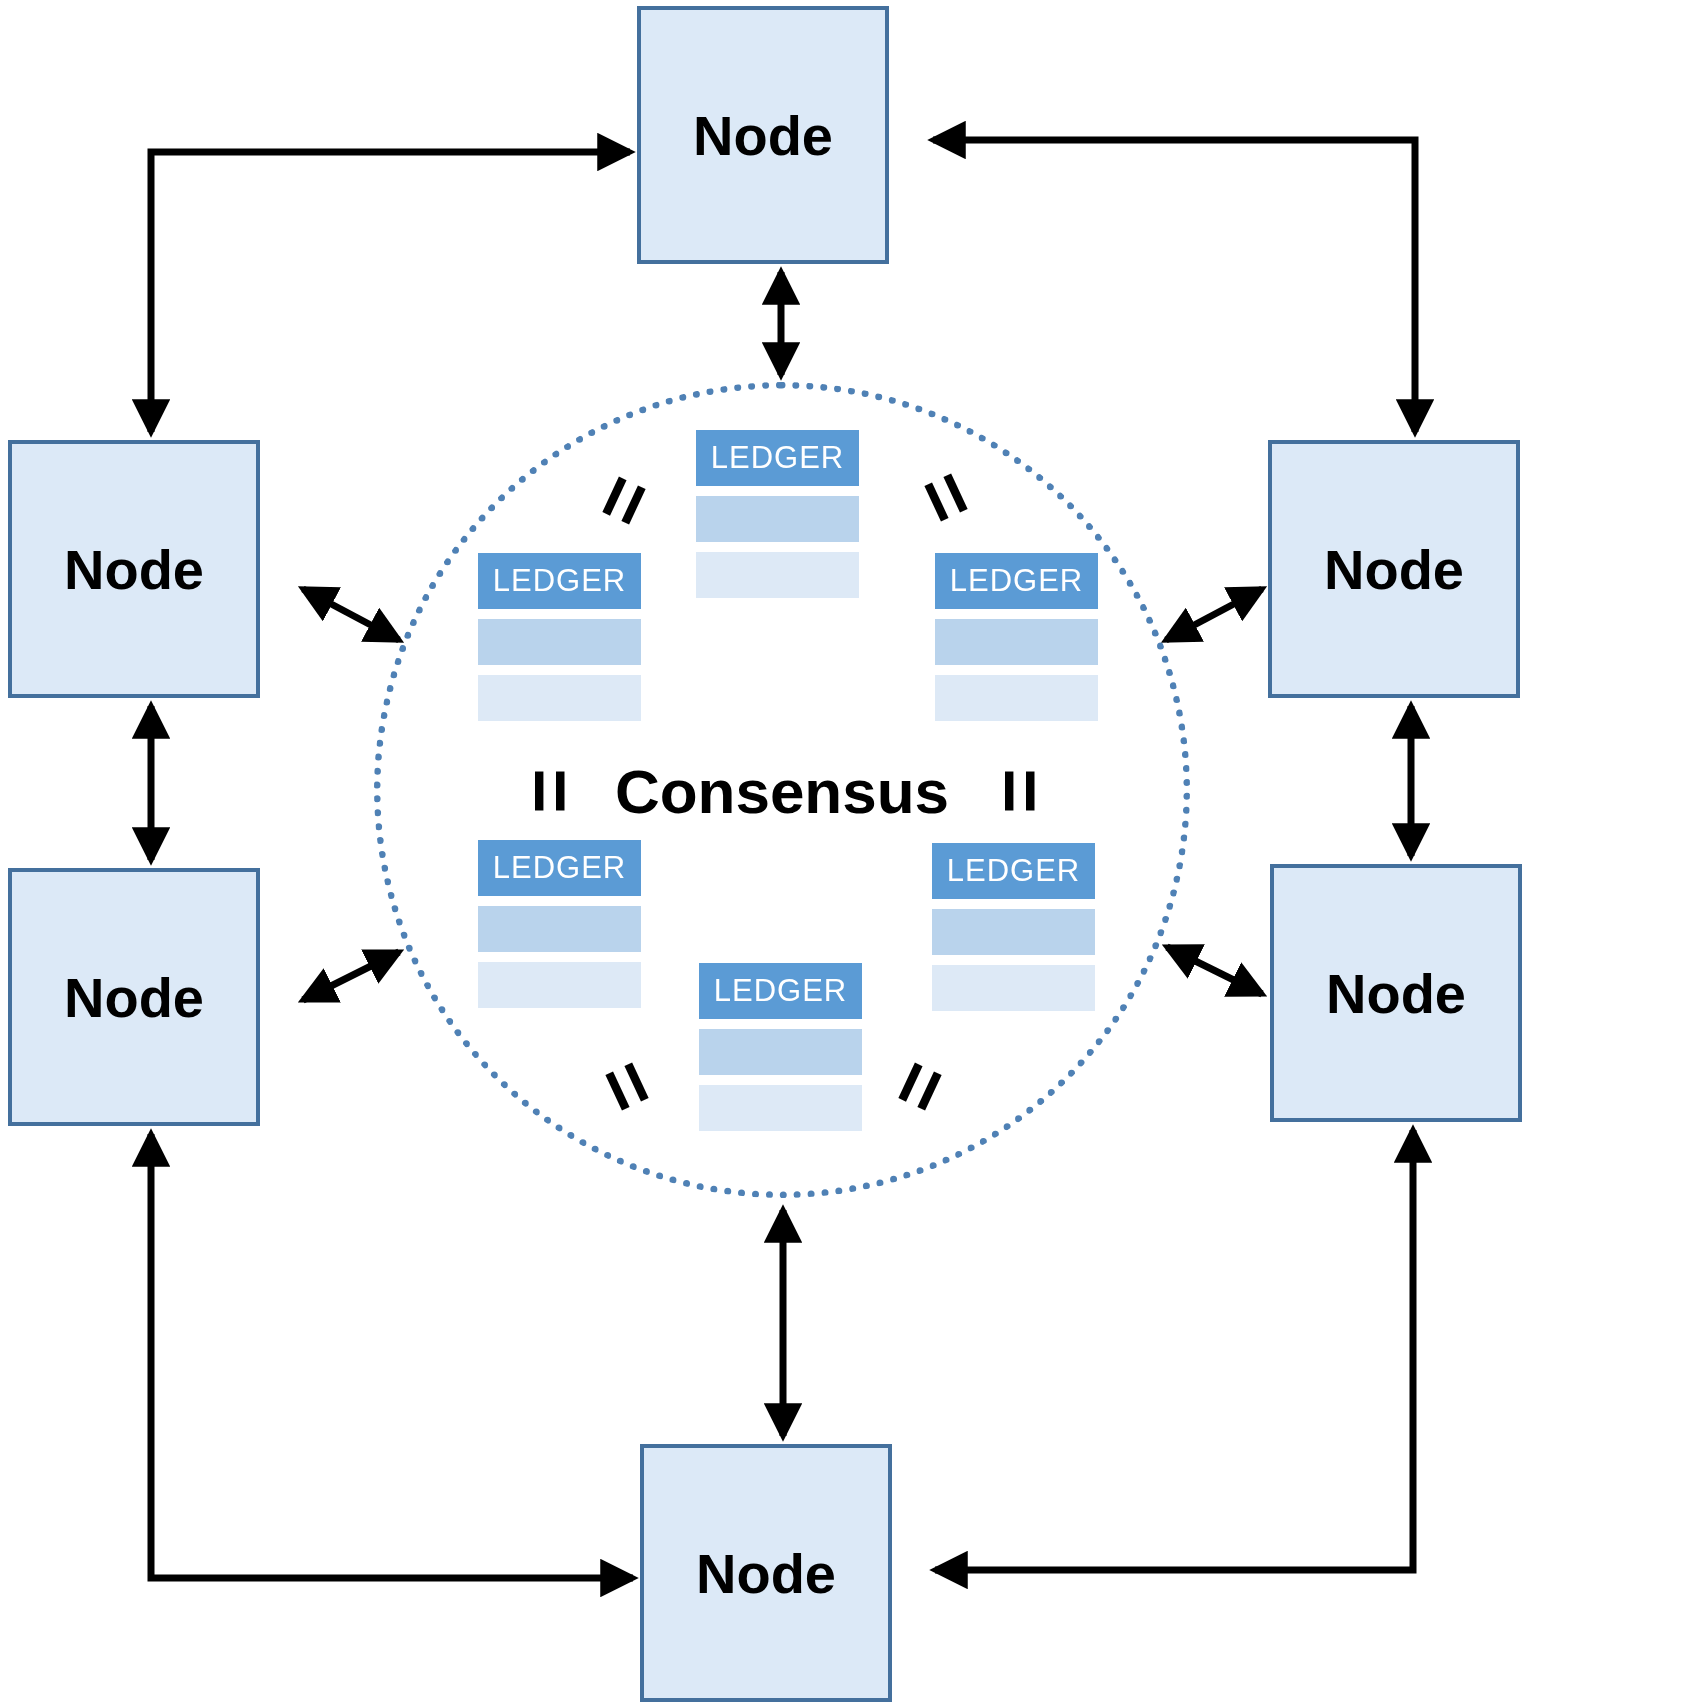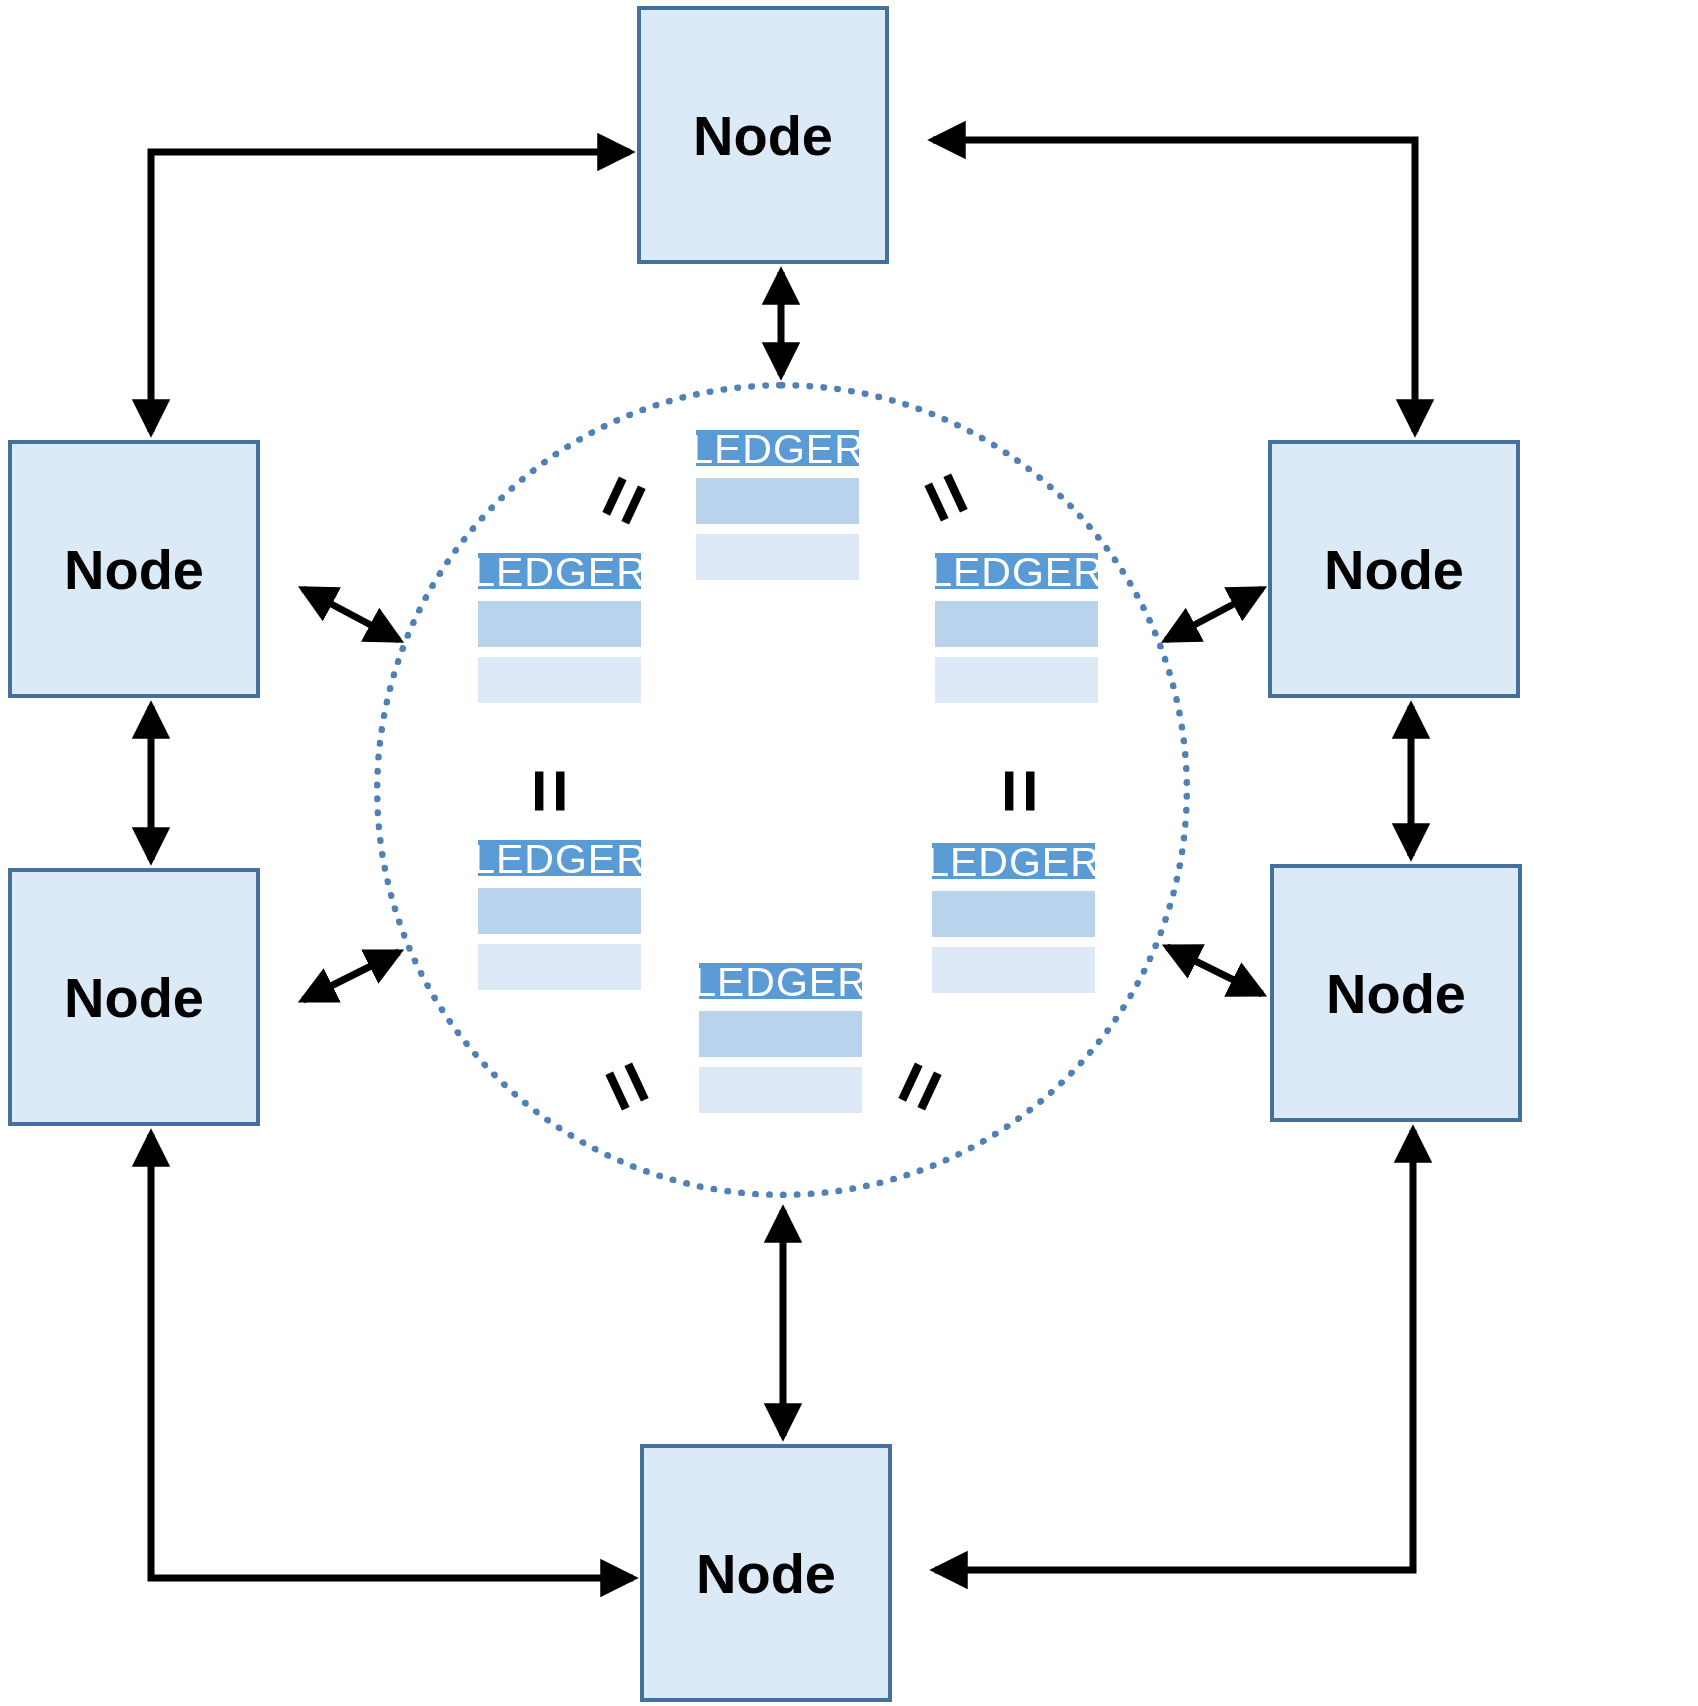--- a/index.html
+++ b/index.html
@@ -47,26 +47,26 @@
     border:7px dotted var(--circle-dots);
     border-radius:50%;
     box-sizing:border-box;
     background:transparent;
   }
   .ledger{
     position:absolute;
     width:163px;
   }
   .ledger-header{
-    height:38px;
+    height:56px;
     background:var(--ledger-header);
     color:var(--ledger-header-text);
-    font-size:41px;
+    font-size:31px;
     letter-spacing:1px;
-    display:flex;align-items:center;justify-content:center;text-decoration:underline;
+    display:flex;align-items:center;justify-content:center;
   }
   .ledger-row{height:46px;margin-top:10px;}
   .row-dark{background:var(--ledger-row-dark);}
   .row-light{background:var(--ledger-row-light);}
   .consensus-label{
     position:absolute;
     left:374px;top:756px;
     width:816px;
     text-align:center;
     font-size:62px;font-weight:700;color:#000;
@@ -151,20 +151,21 @@
     <div class="ledger-header">LEDGER</div>
     <div class="ledger-row row-dark"></div>
     <div class="ledger-row row-light"></div>
   </div>
   <div class="ledger" style="left:699px;top:963px;">
     <div class="ledger-header">LEDGER</div>
     <div class="ledger-row row-dark"></div>
     <div class="ledger-row row-light"></div>
   </div>
 
+  <div class="consensus-label">Consensus</div>
 
   <span class="equals" style="left:625px;top:501px;transform:translate(-50%,-50%) rotate(115deg);">=</span>
   <span class="equals" style="left:947px;top:497px;transform:translate(-50%,-50%) rotate(65deg);">=</span>
   <span class="equals" style="left:551px;top:791px;transform:translate(-50%,-50%) rotate(90deg);">=</span>
   <span class="equals" style="left:1021px;top:791px;transform:translate(-50%,-50%) rotate(90deg);">=</span>
   <span class="equals" style="left:628px;top:1086px;transform:translate(-50%,-50%) rotate(65deg);">=</span>
   <span class="equals" style="left:921px;top:1087px;transform:translate(-50%,-50%) rotate(115deg);">=</span>
 
 </div>
 

